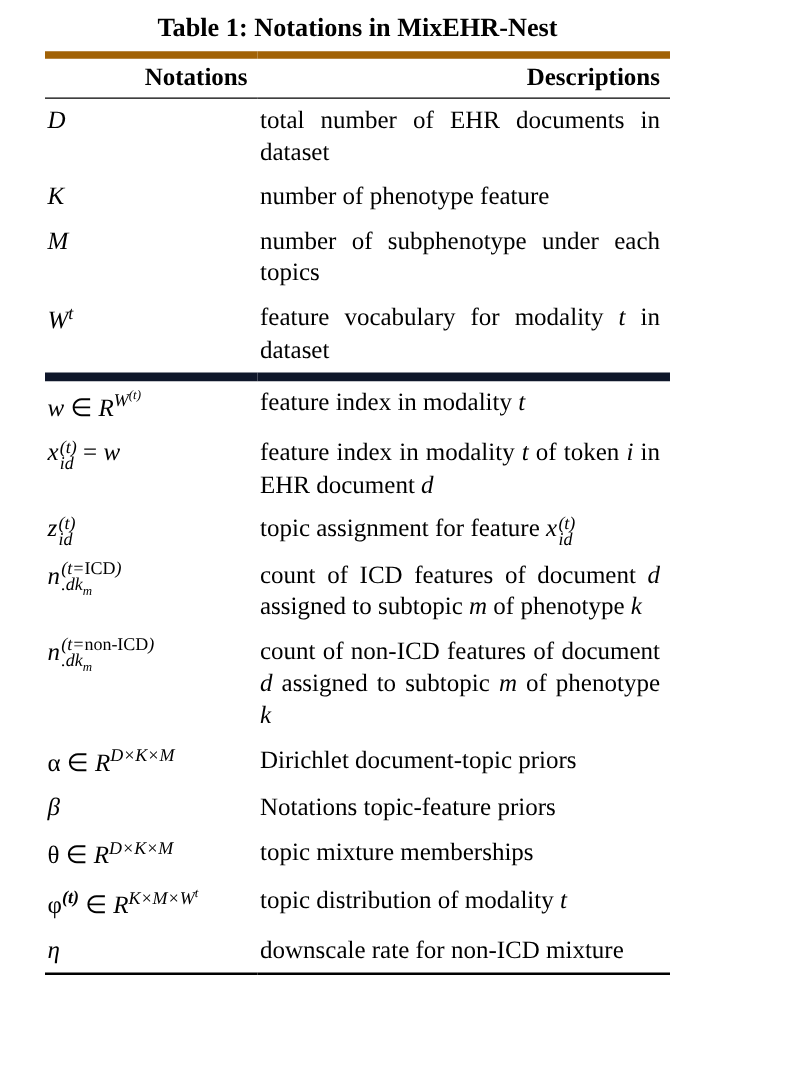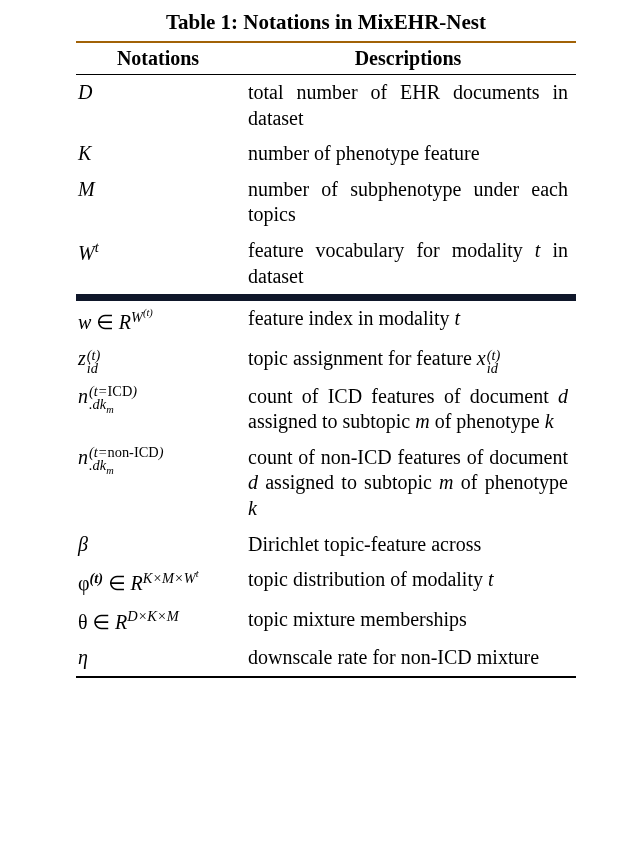--- a/index.html
+++ b/index.html
@@ -7,40 +7,39 @@
     padding: 0;
     width: 640px;
     background: #fff;
     font-family: "Times New Roman", Times, serif;
     color: #000;
   }
   .page {
     box-sizing: border-box;
     width: 560px;
     padding: 10px 24px 20px 36px;
-    margin-left: 40px;
   }
   .caption {
     text-align: center;
     font-weight: bold;
     font-size: 21px;
     margin: 0 0 6px 0;
   }
   table {
     border-collapse: collapse;
     width: 100%;
     font-size: 20px;
   }
   col.notation-col { width: 34%; }
   col.desc-col { width: 66%; }
   th {
-    text-align: center;
+    text-align: right;
     font-weight: bold;
     padding: 4px 8px 4px 2px;
-    border-top: 2px solid #a16207;
+    border-top: 6px solid #a16207;
     border-bottom: 1px solid #000;
   }
   td {
     vertical-align: top;
     padding: 5px 8px 5px 2px;
     line-height: 1.28;
   }
   td.notation {
     font-style: italic;
     white-space: nowrap;
@@ -109,42 +108,50 @@
         </tr>
         <tr>
           <td class="notation">W<span class="sup">t</span></td>
           <td class="desc">feature vocabulary for modality <i>t</i> in dataset</td>
         </tr>
         <tr class="groupsep">
           <td class="notation">w <span class="rm">∈</span> R<span class="sup">W<span class="sup">(t)</span></span></td>
           <td class="desc">feature index in modality <i>t</i></td>
         </tr>
         <tr>
+          <td class="notation">x<span class="nest-sup-sub"><span class="top">(t)</span><span class="bot">id</span></span> <span class="rm">=</span> w</td>
+          <td class="desc">feature index in modality <i>t</i> of token <i>i</i> in EHR document <i>d</i></td>
+        </tr>
+        <tr>
           <td class="notation">z<span class="nest-sup-sub"><span class="top">(t)</span><span class="bot">id</span></span></td>
           <td class="desc">topic assignment for feature <i>x</i><span class="nest-sup-sub"><span class="top">(t)</span><span class="bot">id</span></span></td>
         </tr>
         <tr>
           <td class="notation">n<span class="nest-sup-sub"><span class="top">(t=<span class="rm">ICD</span>)</span><span class="bot">.dk<span class="sub">m</span></span></span></td>
           <td class="desc">count of ICD features of document <i>d</i> assigned to subtopic <i>m</i> of phenotype <i>k</i></td>
         </tr>
         <tr>
           <td class="notation">n<span class="nest-sup-sub"><span class="top">(t=<span class="rm">non-ICD</span>)</span><span class="bot">.dk<span class="sub">m</span></span></span></td>
           <td class="desc">count of non-ICD features of document <i>d</i> assigned to subtopic <i>m</i> of phenotype <i>k</i></td>
         </tr>
         <tr>
+          <td class="notation"><span class="rm">α</span> <span class="rm">∈</span> R<span class="sup">D×K×M</span></td>
+          <td class="desc">Dirichlet document-topic priors</td>
+        </tr>
+        <tr>
           <td class="notation">β</td>
-          <td class="desc">Dirichlet topic-feature across</td>
+          <td class="desc">Notations topic-feature priors</td>
+        </tr>
+        <tr>
+          <td class="notation"><span class="rm">θ</span> <span class="rm">∈</span> R<span class="sup">D×K×M</span></td>
+          <td class="desc">topic mixture memberships</td>
         </tr>
         <tr>
           <td class="notation"><span class="rm">φ</span><span class="sup"><b>(t)</b></span> <span class="rm">∈</span> R<span class="sup">K×M×W<span class="sup">t</span></span></td>
           <td class="desc">topic distribution of modality <i>t</i></td>
-        </tr>
-        <tr>
-          <td class="notation"><span class="rm">θ</span> <span class="rm">∈</span> R<span class="sup">D×K×M</span></td>
-          <td class="desc">topic mixture memberships</td>
         </tr>
         <tr class="lastrow">
           <td class="notation">η</td>
           <td class="desc">downscale rate for non-ICD mixture</td>
         </tr>
       </tbody>
 </table>
 
 </div>
 

